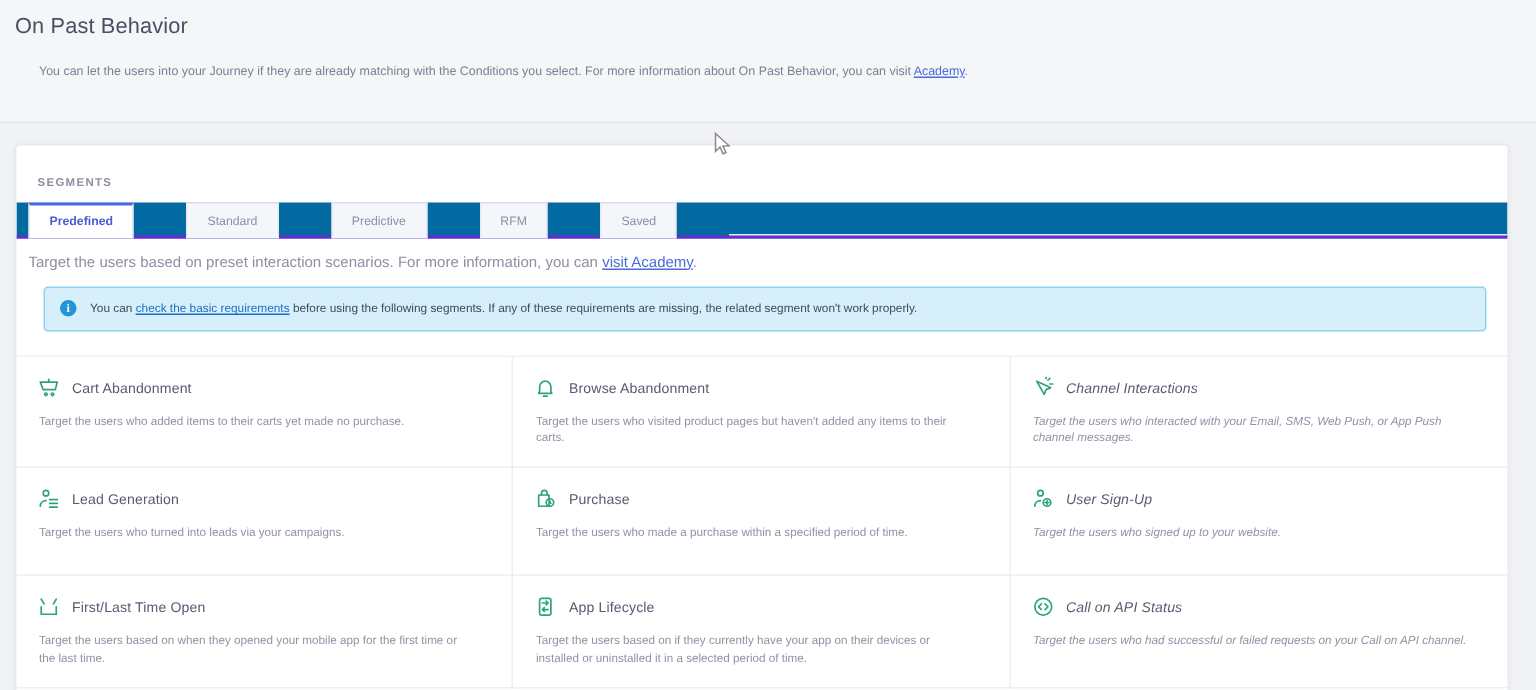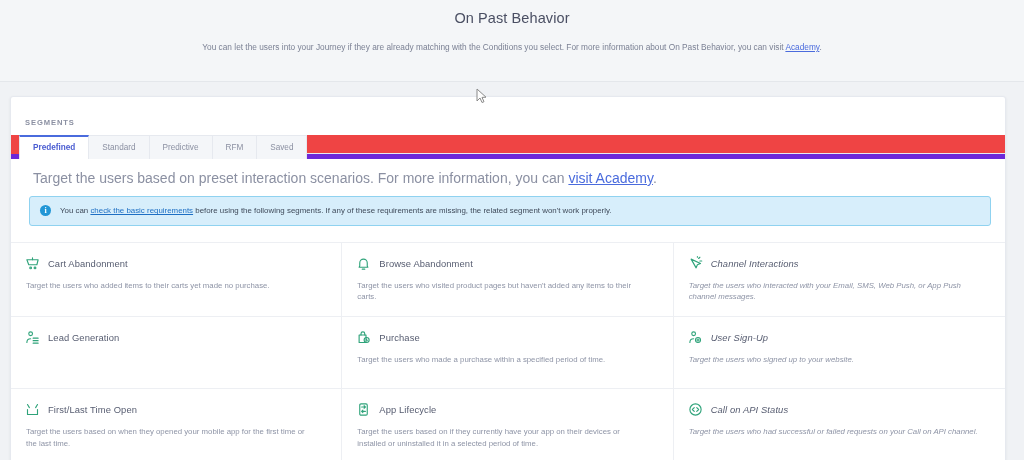--- a/index.html
+++ b/index.html
@@ -7,21 +7,20 @@
     margin: 0; padding: 0;
     width: 1024px; height: 460px;
     background: #f0f2f5;
     font-family: "Liberation Sans", sans-serif;
     overflow: hidden;
   }
   .page-header {
     background: #f4f6f8;
     padding: 10px 10px 12px 10px;
     border-bottom: 1px solid #e4e7eb;
-    text-align: center;
   }
   .page-title {
     font-size: 14.5px;
     color: #4a4f63;
     font-weight: 400;
     margin: 0 0 6px 0;
     letter-spacing: .1px;
   }
   .page-subtitle {
     font-size: 8.3px;
@@ -49,24 +48,25 @@
   }
   .panel-head-label {
     font-size: 7.6px;
     letter-spacing: .9px;
     color: #8b90a2;
     font-weight: 700;
     text-transform: uppercase;
   }
   .tabs {
     display: flex;
-    border-bottom: 5px solid #6d28d9;
+    border-bottom: 2px solid #6d28d9;
     padding-left: 8px;
-    background: #ef4444;
+    background: #0369a1;
     height: 24px;
+    gap: 36px;
   }
   .tab {
     font-size: 8.2px;
     color: #8b90a2;
     padding: 0 13px;
     line-height: 23px;
     height: 24px;
     background: #f4f6f9;
     border: 1px solid #e6e9ef;
     border-bottom: none;
@@ -81,23 +81,23 @@
     border-top: 2px solid #4a6bdd;
     position: relative;
     z-index: 2;
     line-height: 22px;
   }
   .tabs-filler {
     flex: 1;
     border-bottom: 1px solid #e6e9ef;
   }
   .tab-desc {
-    font-size: 14px;
+    font-size: 10px;
     color: #8b90a2;
-    padding: 11px 0 10px 22px;
+    padding: 11px 0 10px 8px;
   }
   .tab-desc a { color: #4a6bdd; text-decoration: underline; }
   .notice {
     margin: 0 14px 0 18px;
     background: #d7eefb;
     border: 1px solid #8fd2f0;
     border-radius: 3px;
     padding: 9px 10px;
     display: flex;
     align-items: center;
@@ -248,20 +248,21 @@
         <div class="card-head">
           <span class="card-icon">
             <svg viewBox="0 0 24 24" fill="none" stroke="#2fa37a" stroke-width="1.8" stroke-linecap="round" stroke-linejoin="round">
               <circle cx="9" cy="6" r="3"></circle>
                 <path d="M3 20c0-4 3-6 6-6"></path>
                 <path d="M13 13h8M13 17h8M13 21h8"></path>
             </svg>
           </span>
           <span class="card-title">Lead Generation</span>
         </div>
+        <div class="card-desc">Target the users who turned into leads via your campaigns.</div>
       </div>
 
       <div class="card">
         <div class="card-head">
           <span class="card-icon">
             <svg viewBox="0 0 24 24" fill="none" stroke="#2fa37a" stroke-width="1.8" stroke-linecap="round" stroke-linejoin="round">
               <path d="M5 8h11v12H5z"></path>
                 <path d="M8 8V6a3 3 0 0 1 6 0v2"></path>
                 <circle cx="17" cy="16" r="4"></circle>
                 <path d="M17 14.5V16l1 1"></path>

